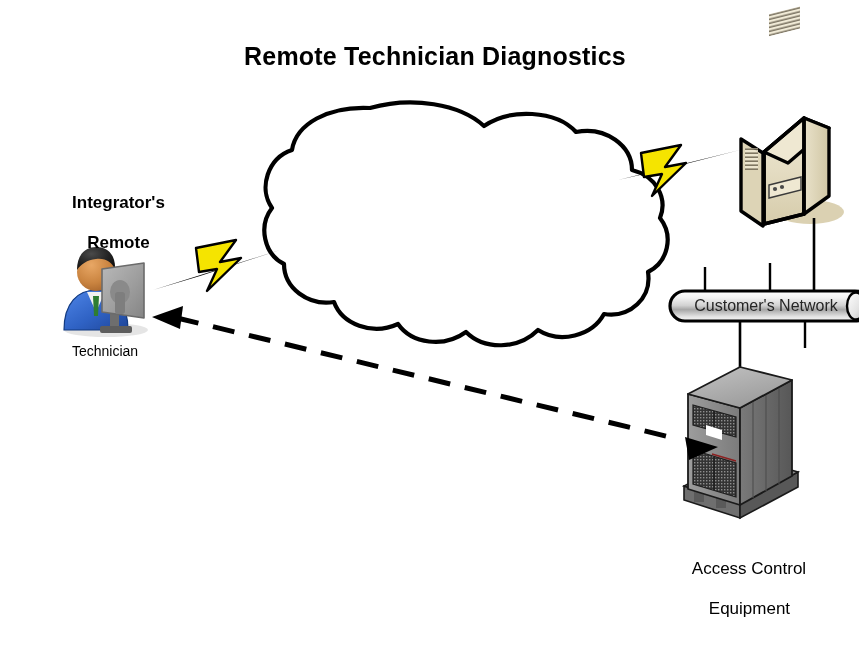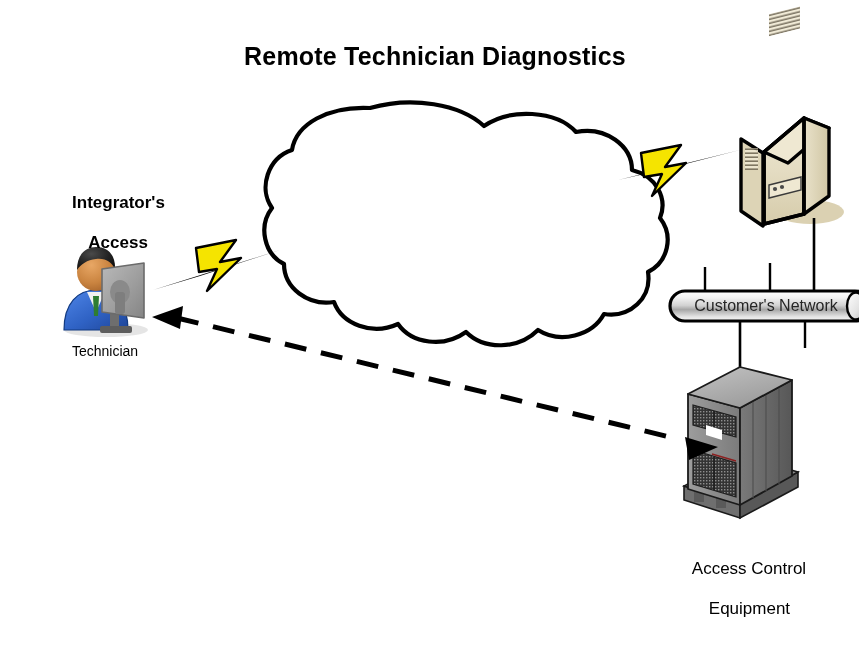--- a/index.html
+++ b/index.html
@@ -278,21 +278,21 @@
       <polygon points="112,317 143,306 140,329" fill="#000000"></polygon>
       <polygon points="678,447 645,437 649,460" fill="#000000"></polygon>
     </g>
   </svg>
 
   <div class="txt" id="title-text">Remote Technician Diagnostics</div>
 
 
   <div class="txt" id="integrator-label">
     <span>Integrator's</span><br>
-    <span>Access</span>
+    <span>Remote</span>
   </div>
 
   <div class="txt" id="technician-label">Technician</div>
 
   <div class="txt" id="ace-label">
     <span>Access Control</span><br>
     <span>Equipment</span>
   </div>
 
   <div class="txt" id="network-label">Customer's Network</div>

